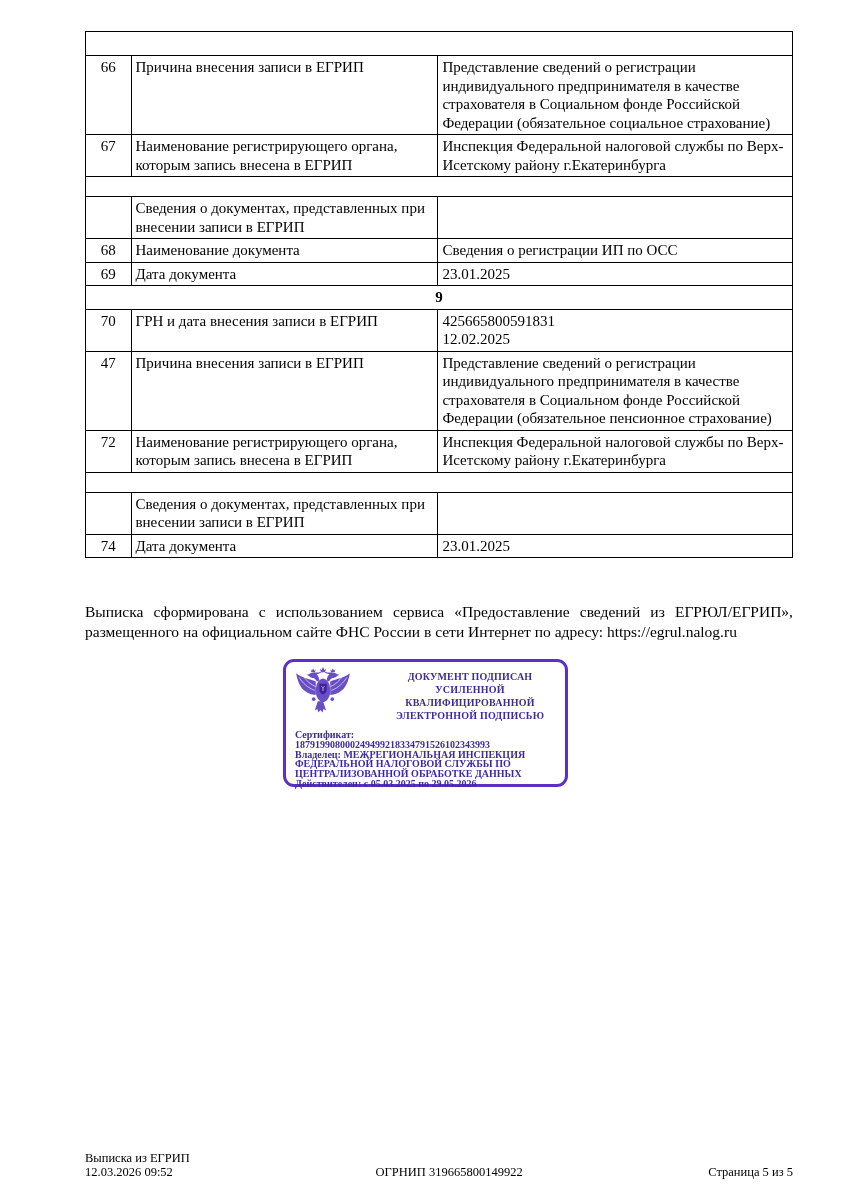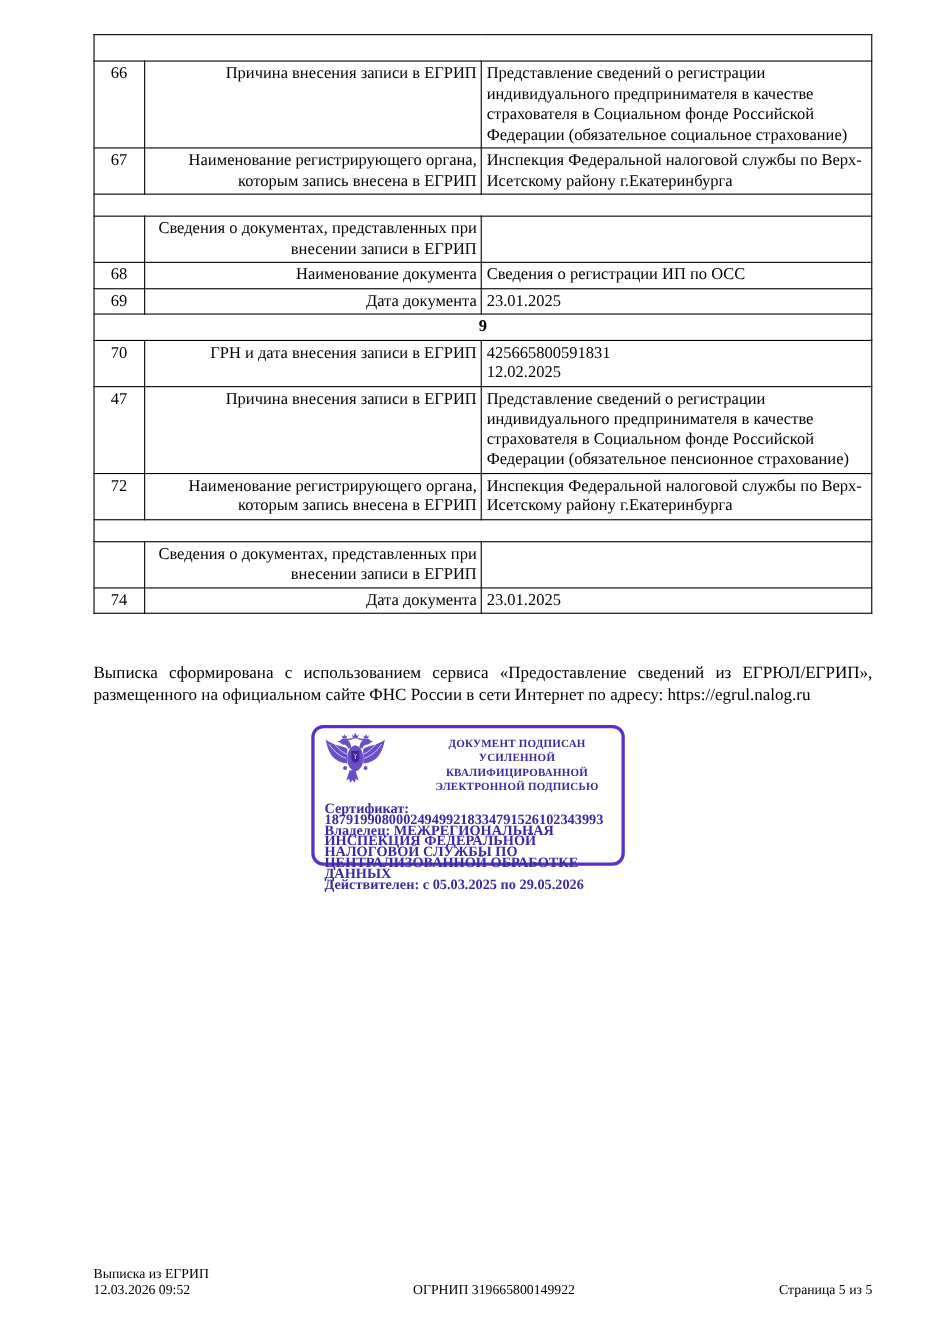--- a/index.html
+++ b/index.html
@@ -19,21 +19,21 @@
     border-collapse: collapse;
     font-size: 15px;
     line-height: 18.5px;
   }
   table.egrip td {
     border: 1px solid #000;
     vertical-align: top;
     padding: 2px 4px 2px 4px;
   }
   td.c-num   { width: 43px;  text-align: center; padding-left: 1px; padding-right: 1px; }
-  td.c-label { width: 290px; text-align: right; }
+  td.c-label { width: 290px; }
   td.c-value { width: 335px; }
   tr.spacer td { height: 20px; padding: 0; }
   tr.spacer-top td { height: 24px; padding: 0; }
   tr.section-row td {
     text-align: center;
     font-weight: bold;
   }
 
   
   .note {
@@ -68,21 +68,21 @@
     font-weight: bold;
     font-size: 10px;
     line-height: 13px;
     letter-spacing: 0.2px;
   }
   .stamp-small {
     margin-top: 4px;
     margin-left: 3px;
     width: 244px;
     font-weight: bold;
-    font-size: 13px;
+    font-size: 10px;
     line-height: 9.8px;
   }
 
   
   .footer {
     position: absolute;
     top: 1132px;
     left: 85px;
     width: 708px;
     display: flex;

